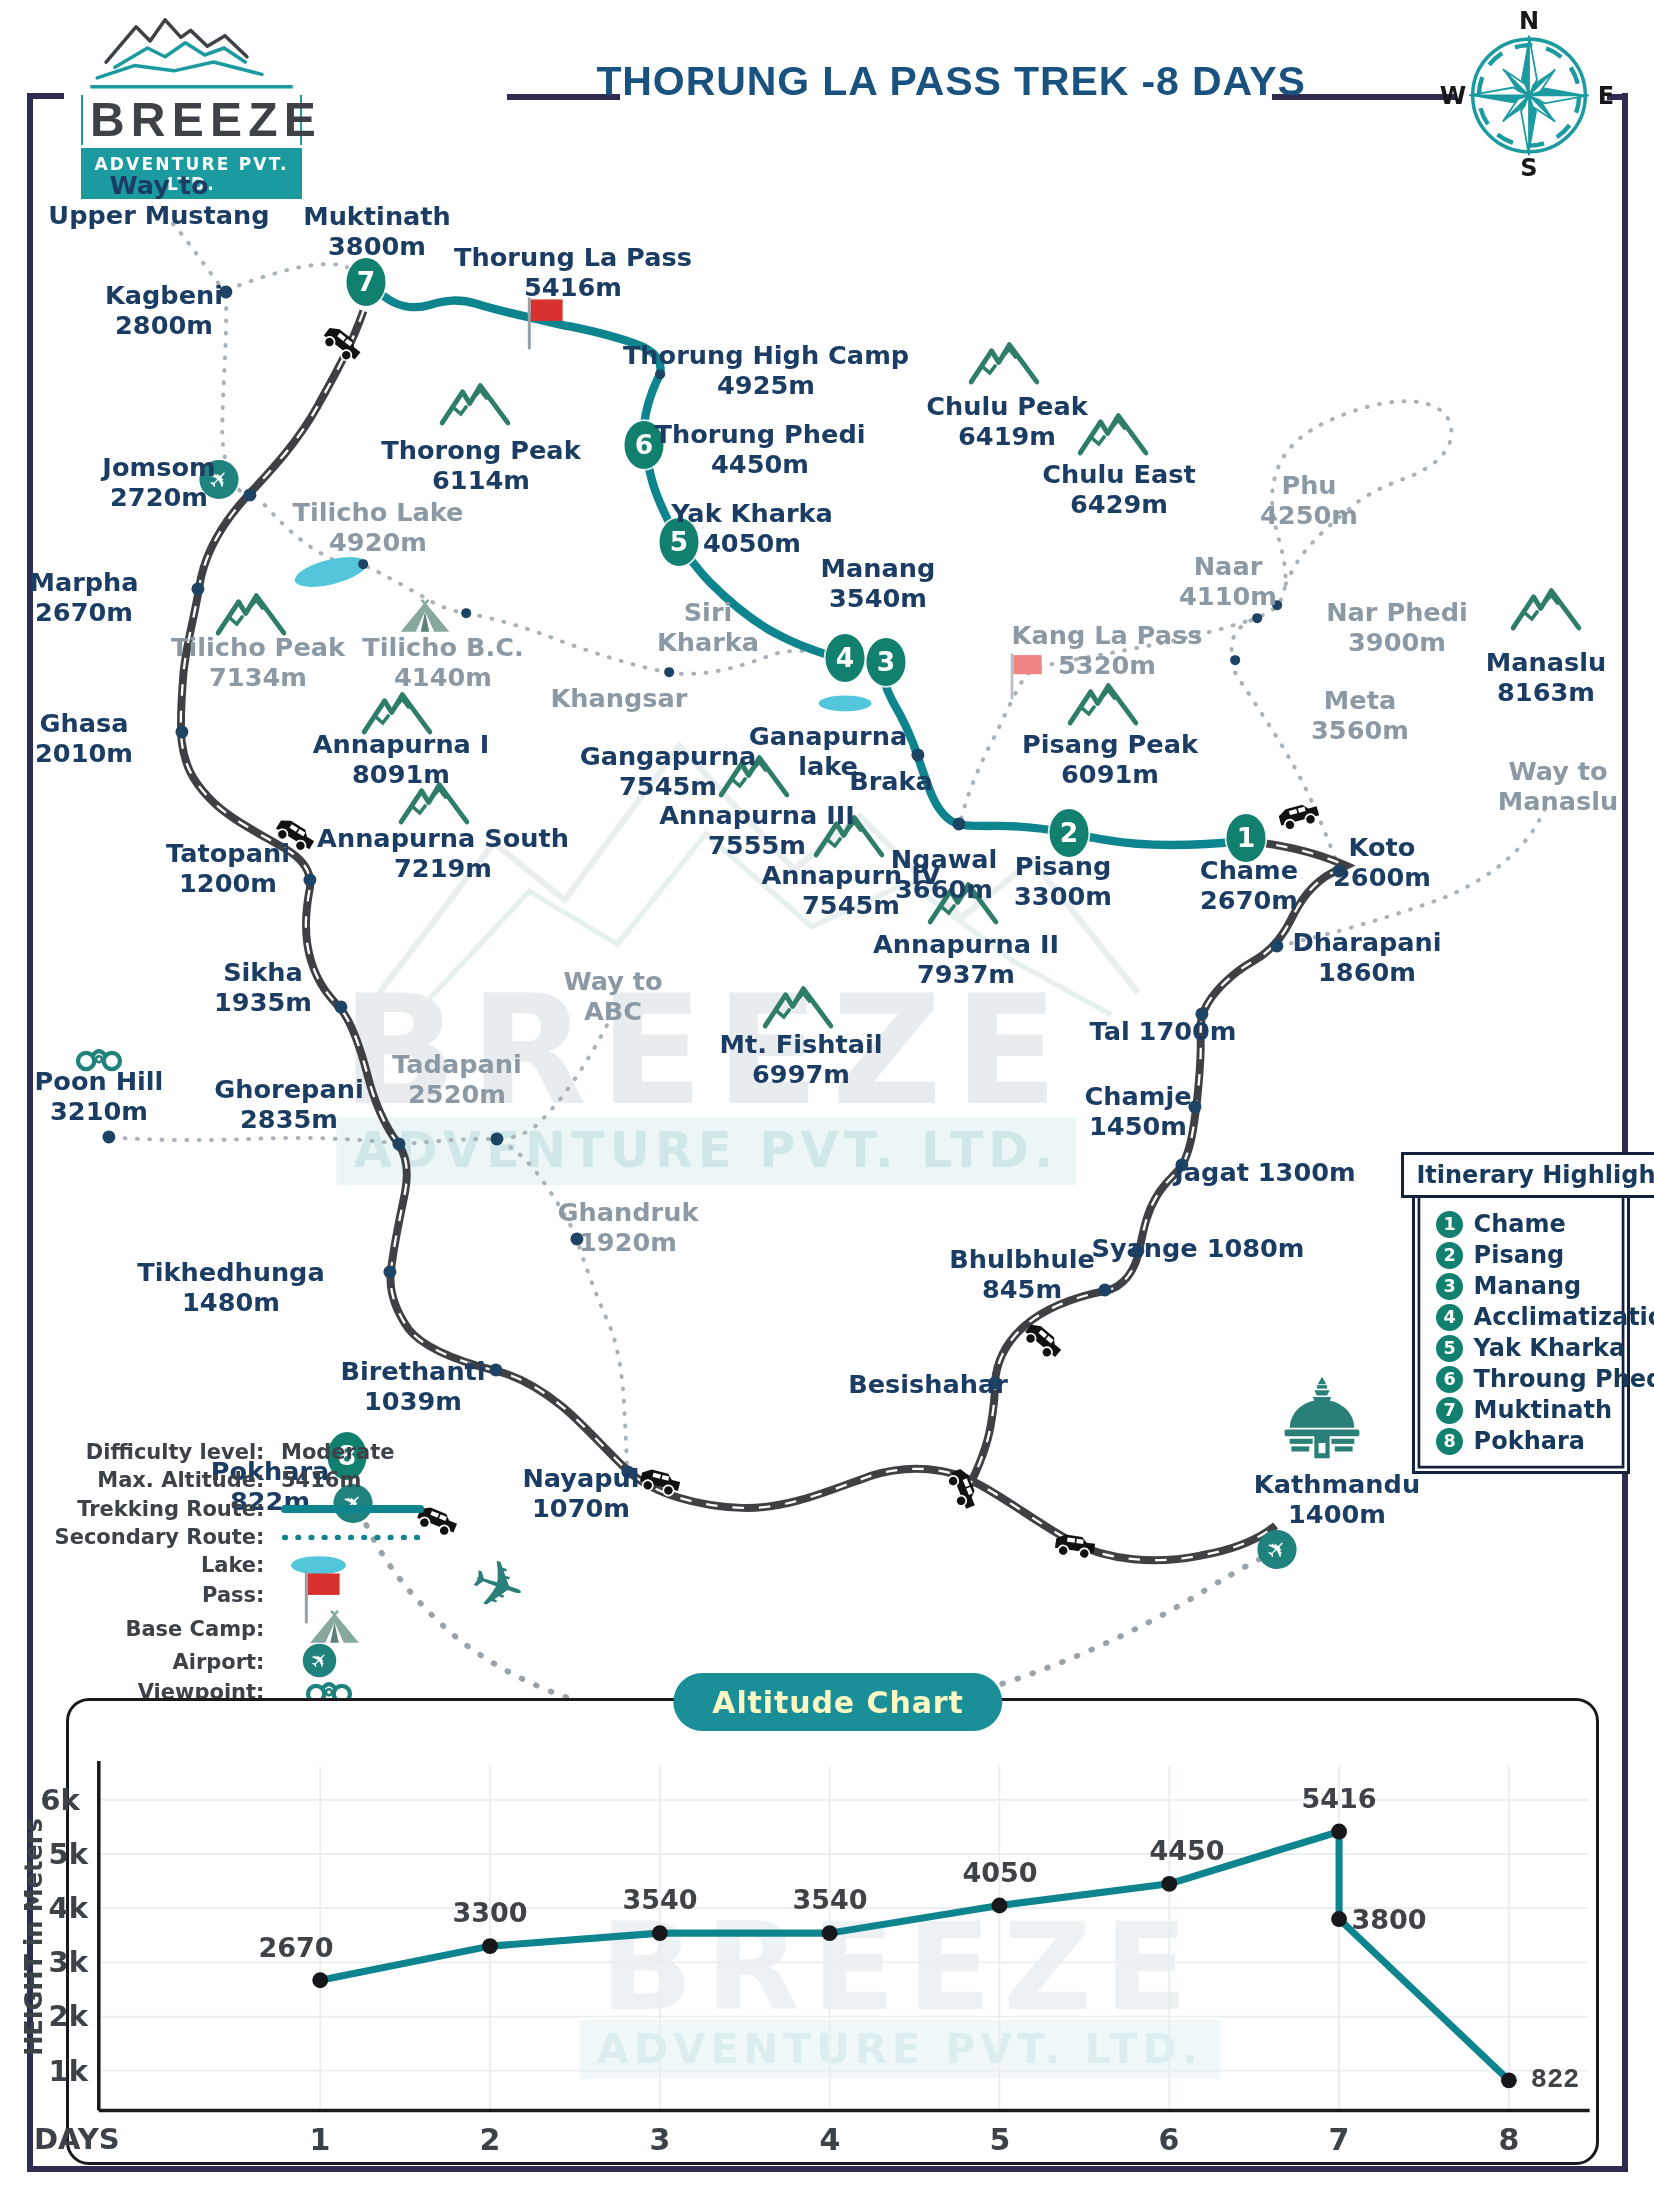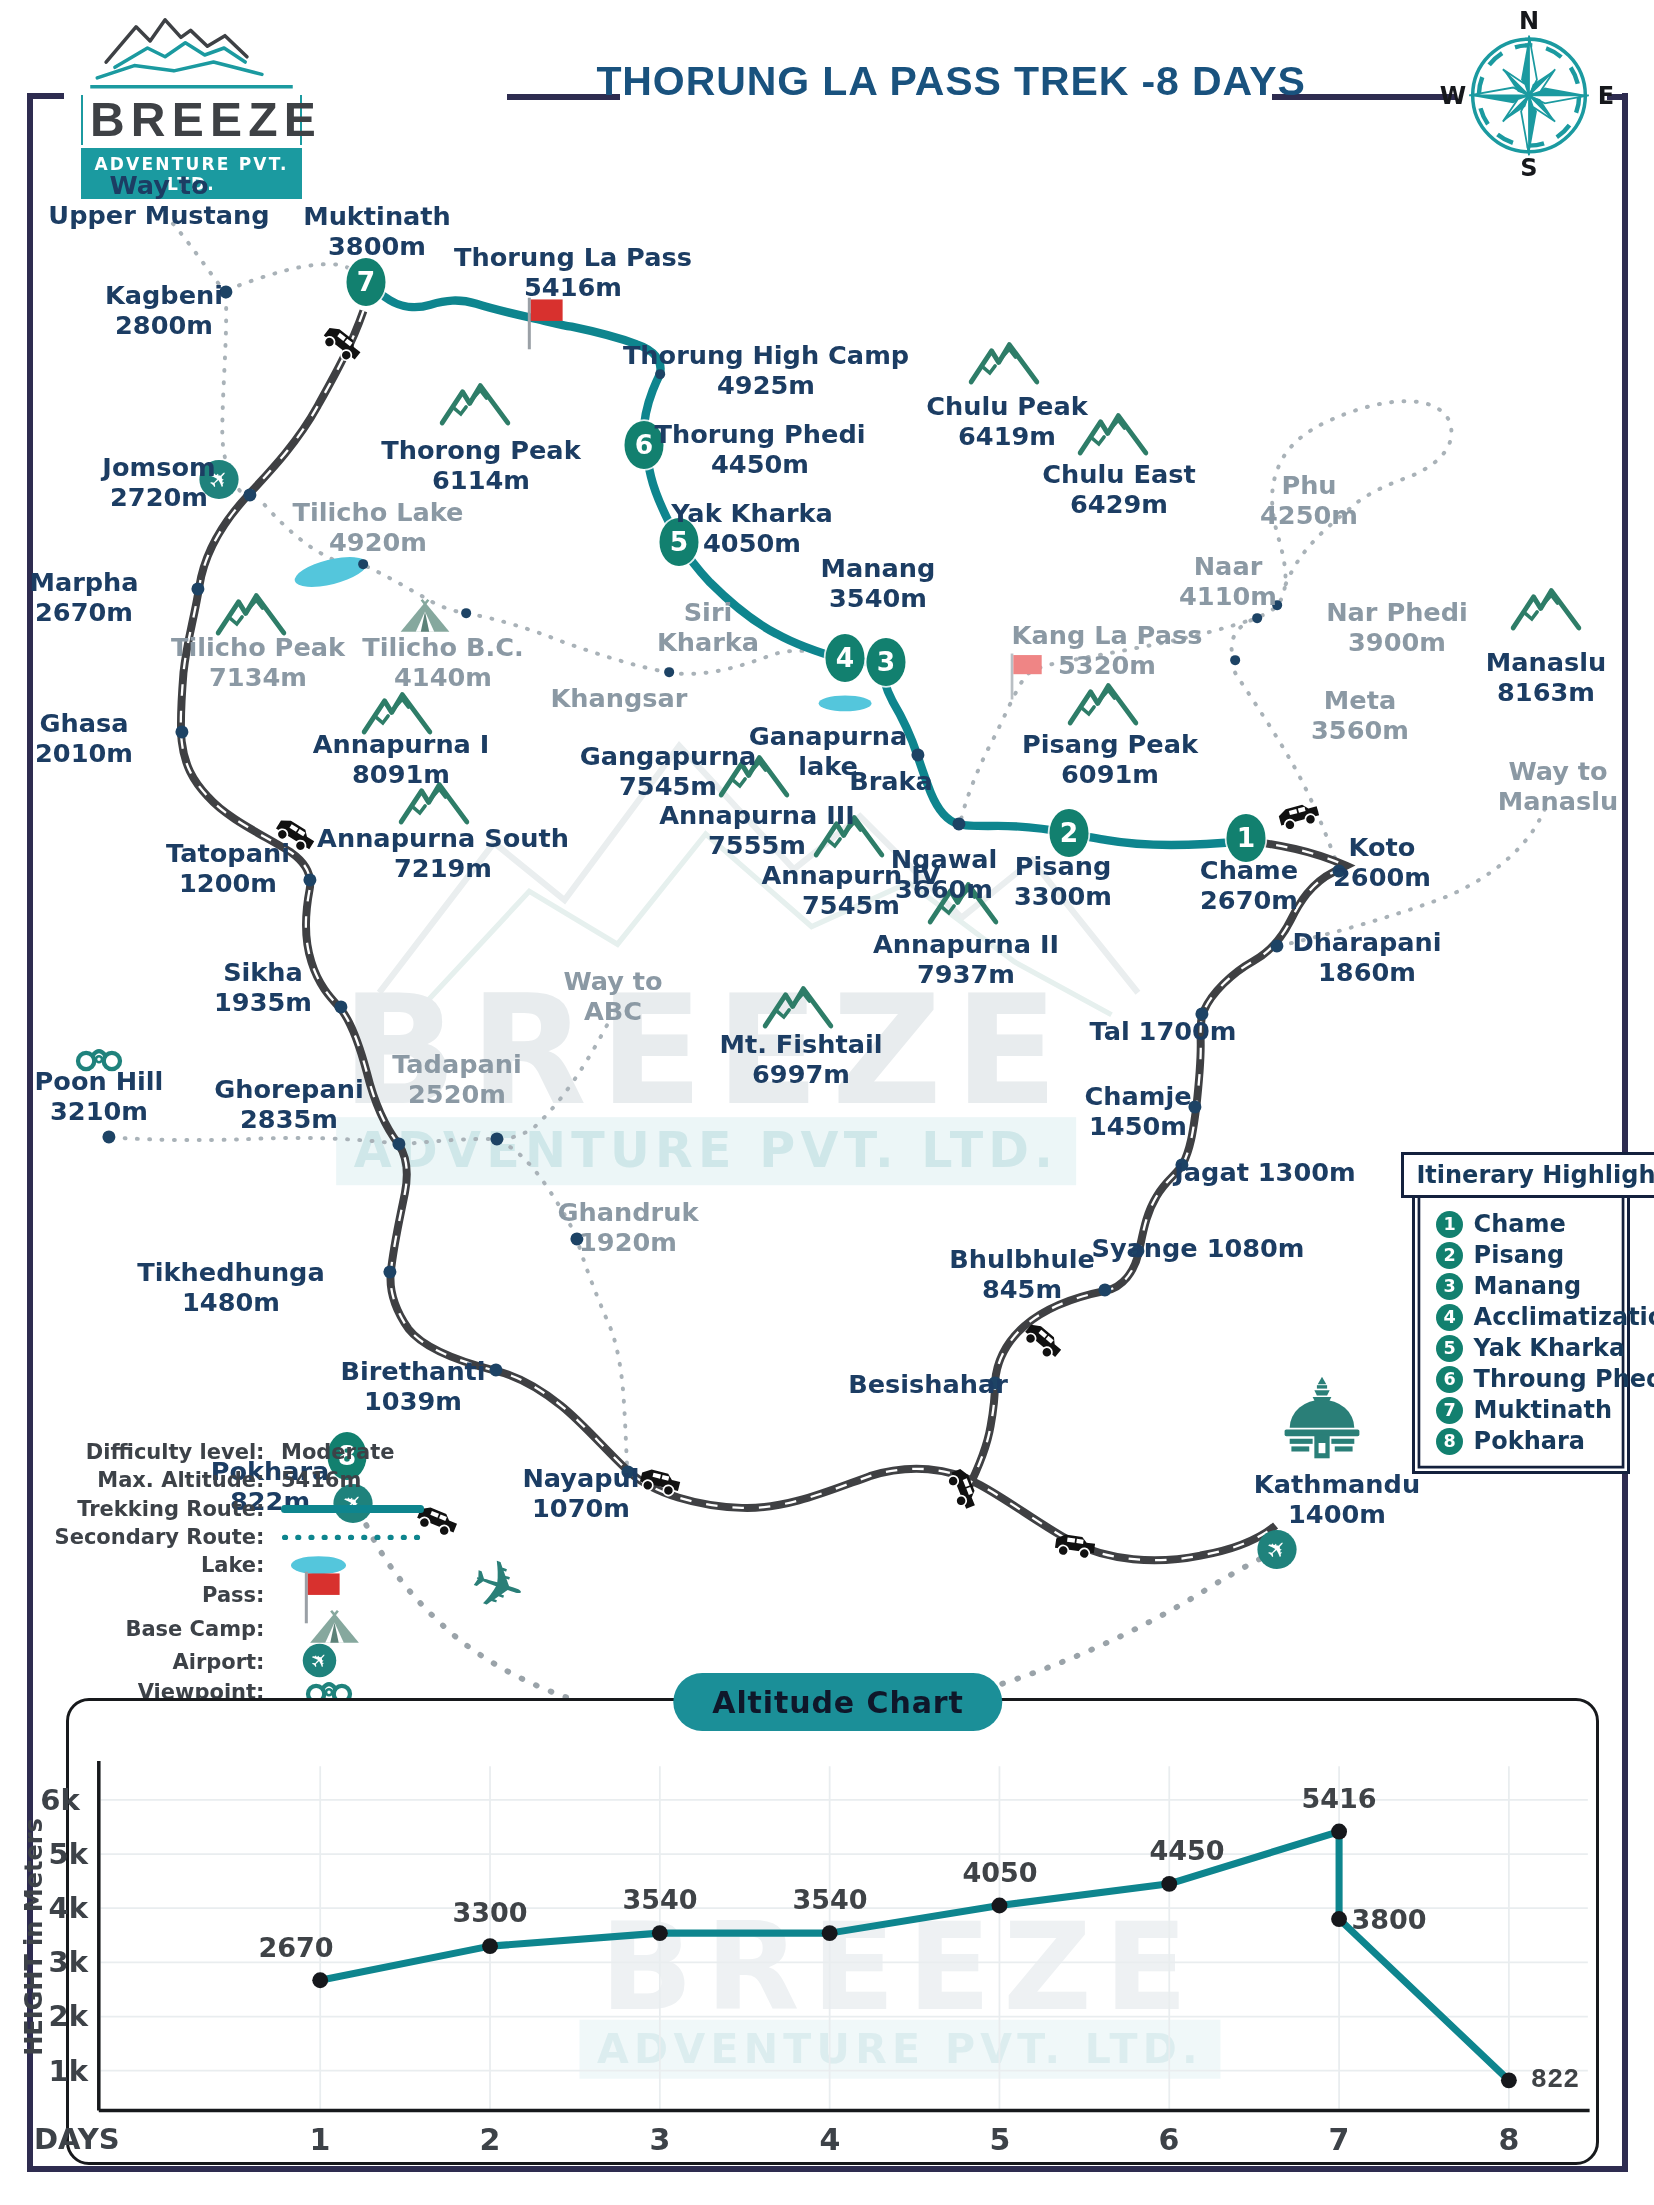--- a/index.html
+++ b/index.html
@@ -49,21 +49,21 @@
   .itin-title{position:absolute;left:1401px;top:1152px;background:#fff;border:3.1px solid #14213d;
               padding:6.2px 12.4px;font-size:24px;font-weight:800;color:#173a5c;white-space:nowrap;}
   .itin-row{position:absolute;display:flex;align-items:center;gap:10.6px;}
   .itin-num{width:27px;height:27px;border-radius:50%;background:#12806f;color:#fff;font-size:17.6px;
             font-weight:800;text-align:center;line-height:27px;flex:0 0 auto;}
   .itin-lab{font-size:24px;font-weight:700;color:#173a5c;white-space:nowrap;}
   
   .chart-box{position:absolute;left:66px;top:1698px;width:1527px;height:461px;background:#fff;
              border:3.1px solid #17191c;border-radius:23px;}
   .chart-pill{position:absolute;left:838px;top:1702px;transform:translate(-50%,-50%);
-              background:#1b8f98;color:#0f172a;font-weight:800;font-size:30px;letter-spacing:0.9px;
+              background:#1b8f98;color:#fef9c3;font-weight:800;font-size:30px;letter-spacing:0.9px;
               padding:11.5px 39px;border-radius:35px;white-space:nowrap;}
   .ytick{position:absolute;width:56px;text-align:right;font-size:29px;font-weight:800;color:#3d4248;
          transform:translateY(-50%);}
   .xtick{position:absolute;font-size:30px;font-weight:800;color:#3d4248;transform:translate(-50%,-50%);}
   .axis-label{font-size:29px;font-weight:800;color:#3d4248;}
   .pt-label{position:absolute;font-size:27px;font-weight:800;color:#3f4347;transform:translate(-50%,-50%);}
   svg.layer{position:absolute;left:0;top:0;}
 </style>
 </head>
 <body>

